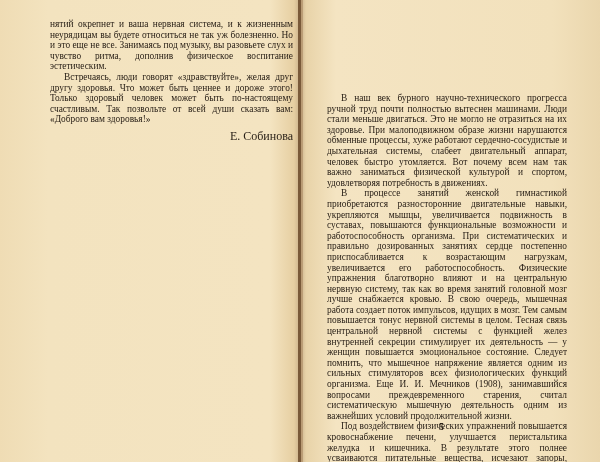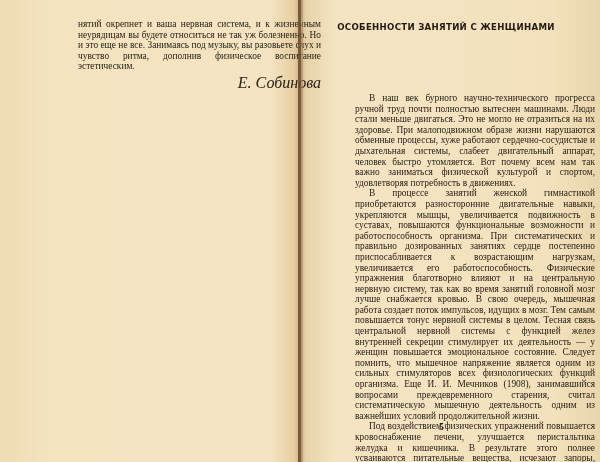--- a/index.html
+++ b/index.html
@@ -3,44 +3,44 @@
 <meta charset="utf-8">
 <style>
   html,body{margin:0;padding:0;}
   body{width:600px;height:462px;overflow:hidden;background:#e9d6ad;font-family:"Liberation Serif","DejaVu Serif",serif;}
   .spread{position:relative;width:600px;height:462px;background:linear-gradient(90deg,#efdcb4 0%,#f3e3bf 8%,#f4e4c1 45%,#e6cfa2 49%,#c9b08a 50%,#e8d3a8 51%,#f4e4c2 56%,#f2e1bc 92%,#ead6ad 100%);}
   .page{position:absolute;top:0;height:462px;}
   .left{left:0;width:298px;}
   .right{left:302px;width:298px;}
   .spine{position:absolute;left:298px;top:0;width:3px;height:462px;background:#6b4a2a;opacity:.85;}
   .spine2{position:absolute;left:301px;top:0;width:2px;height:462px;background:#a88760;opacity:.6;}
-  .text{position:absolute;color:#2a2118;font-size:9.4px;line-height:10.6px;text-align:justify;margin-left:28px;}
+  .text{position:absolute;color:#2a2118;font-size:9.4px;line-height:10.6px;text-align:justify;}
   .left .text{left:50px;top:19px;width:243px;}
   .right .text{left:25px;top:93px;width:240px;}
   .text p{margin:0;text-indent:14px;}
-  .sig{text-align:right;font-style:italic;margin-top:6px !important;text-indent:0 !important;font-size:16px;}
+  .sig{text-align:right;margin-top:6px !important;text-indent:0 !important;font-size:12px;}
   .title{position:absolute;left:24px;top:22px;width:240px;text-align:center;font-family:"DejaVu Sans","Liberation Sans",sans-serif;font-weight:bold;font-size:8.6px;letter-spacing:.3px;color:#231a12;}
   .pageno{position:absolute;left:137px;top:421px;font-weight:bold;font-size:10px;color:#2a2118;}
 </style>
 </head>
 <body>
 
 <div class="spread">
   <div class="page left">
     <div class="text">
       <p style="text-indent:0">нятий окрепнет и ваша нервная система, и к жизненным неурядицам вы будете относиться не так уж болезненно. Но и это еще не все. Занимаясь под музыку, вы разовьете слух и чувство ритма, дополнив физическое воспитание эстетическим.</p>
+      <p>Встречаясь, люди говорят «здравствуйте», желая друг другу здоровья. Что может быть ценнее и дороже этого! Только здоровый человек может быть по-настоящему счастливым. Так позвольте от всей души сказать вам: «Доброго вам здоровья!»</p>
       <p class="sig">Е. Собинова</p>
     </div>
   </div>
 
   <div class="spine"></div>
   <div class="spine2"></div>
 
   <div class="page right">
-    <div class="title">ОСОБЕННОСТИ ЗАНЯТИЙ С ЖЕНЩИНАМИ</div>
     <div class="text">
       <p>В наш век бурного научно-технического прогресса ручной труд почти полностью вытеснен машинами. Люди стали меньше двигаться. Это не могло не отразиться на их здоровье. При малоподвижном образе жизни нарушаются обменные процессы, хуже работают сердечно-сосудистые и дыхательная системы, слабеет двигательный аппарат, человек быстро утомляется. Вот почему всем нам так важно заниматься физической культурой и спортом, удовлетворяя потребность в движениях.</p>
       <p>В процессе занятий женской гимнастикой приобретаются разносторонние двигательные навыки, укрепляются мышцы, увеличивается подвижность в суставах, повышаются функциональные возможности и работоспособность организма. При систематических и правильно дозированных занятиях сердце постепенно приспосабливается к возрастающим нагрузкам, увеличивается его работоспособность. Физические упражнения благотворно влияют и на центральную нервную систему, так как во время занятий головной мозг лучше снабжается кровью. В свою очередь, мышечная работа создает поток импульсов, идущих в мозг. Тем самым повышается тонус нервной системы в целом. Тесная связь центральной нервной системы с функцией желез внутренней секреции стимулирует их деятельность — у женщин повышается эмоциональное состояние. Следует помнить, что мышечное напряжение является одним из сильных стимуляторов всех физиологических функций организма. Еще И. И. Мечников (1908), занимавшийся вопросами преждевременного старения, считал систематическую мышечную деятельность одним из важнейших условий продолжительной жизни.</p>
       <p>Под воздействием физических упражнений повышается кровоснабжение печени, улучшается перистальтика желудка и кишечника. В результате этого полнее усваиваются питательные вещества, исчезают запоры, повышается аппетит, активнее работают почки и потовые железы, благодаря чему организм лучше очищается от продуктов обмена.</p>
     </div>
     <div class="pageno">5</div>
   </div>
 </div>
 
 </body></html>

